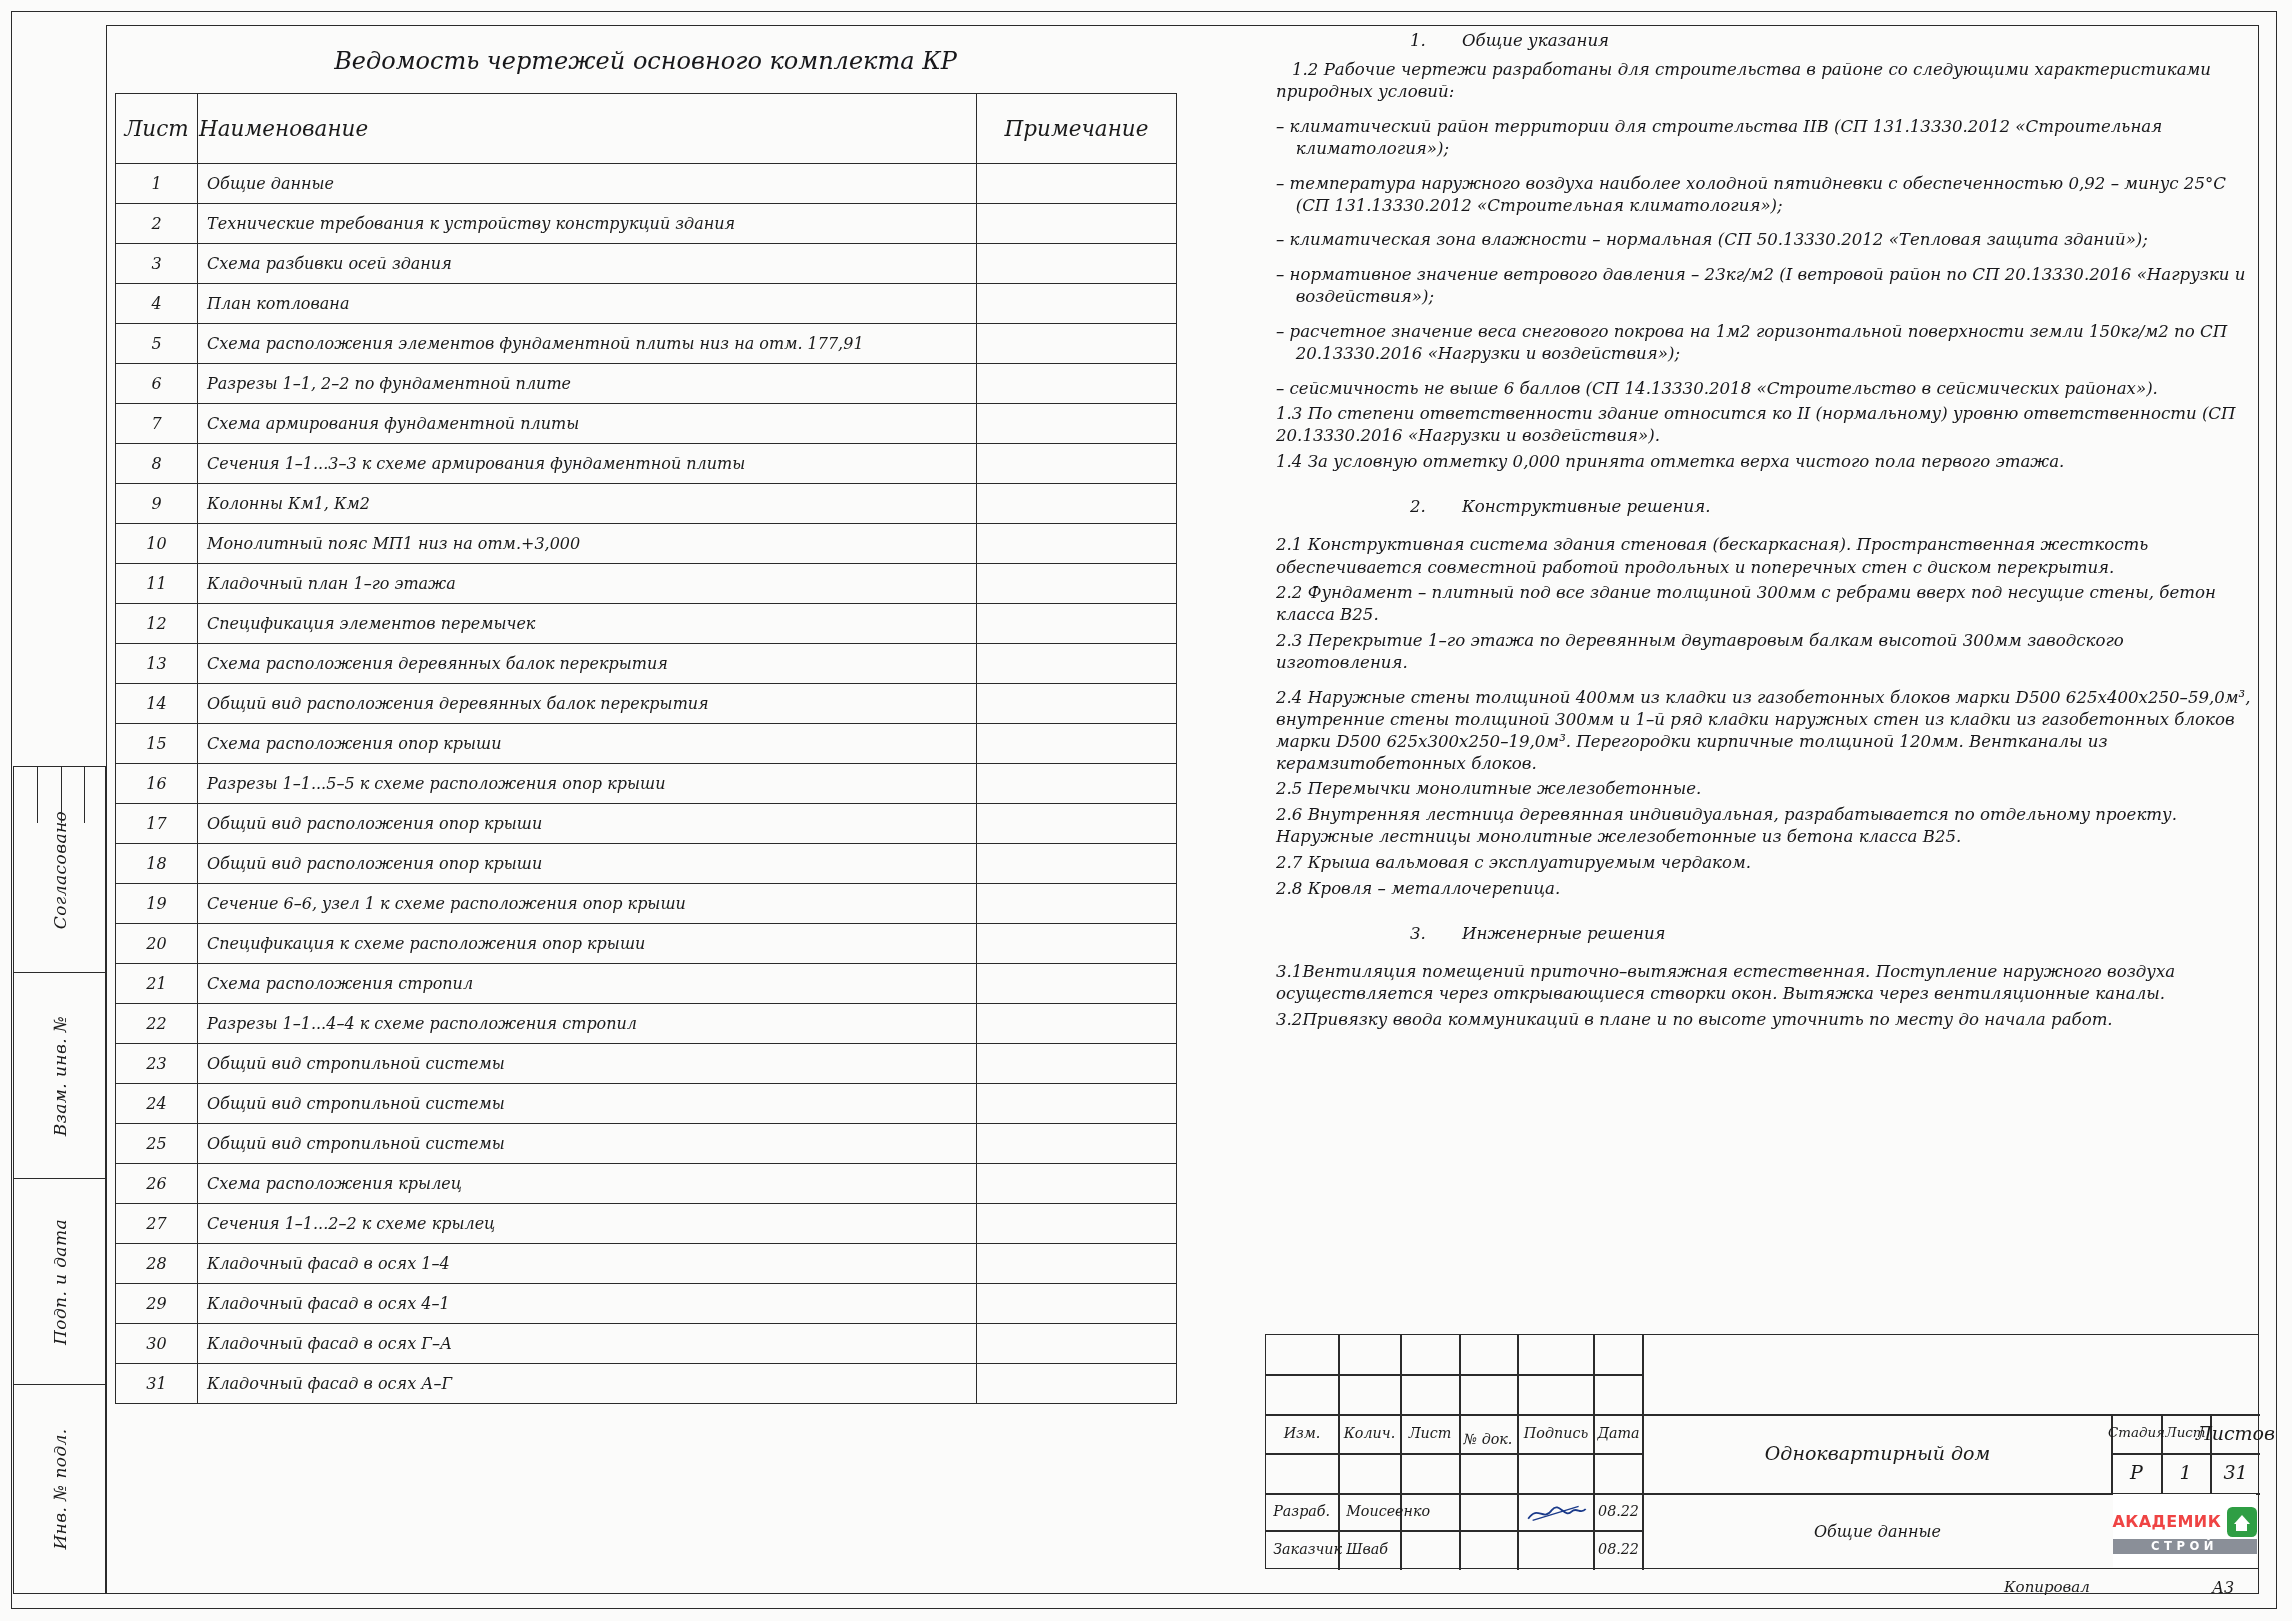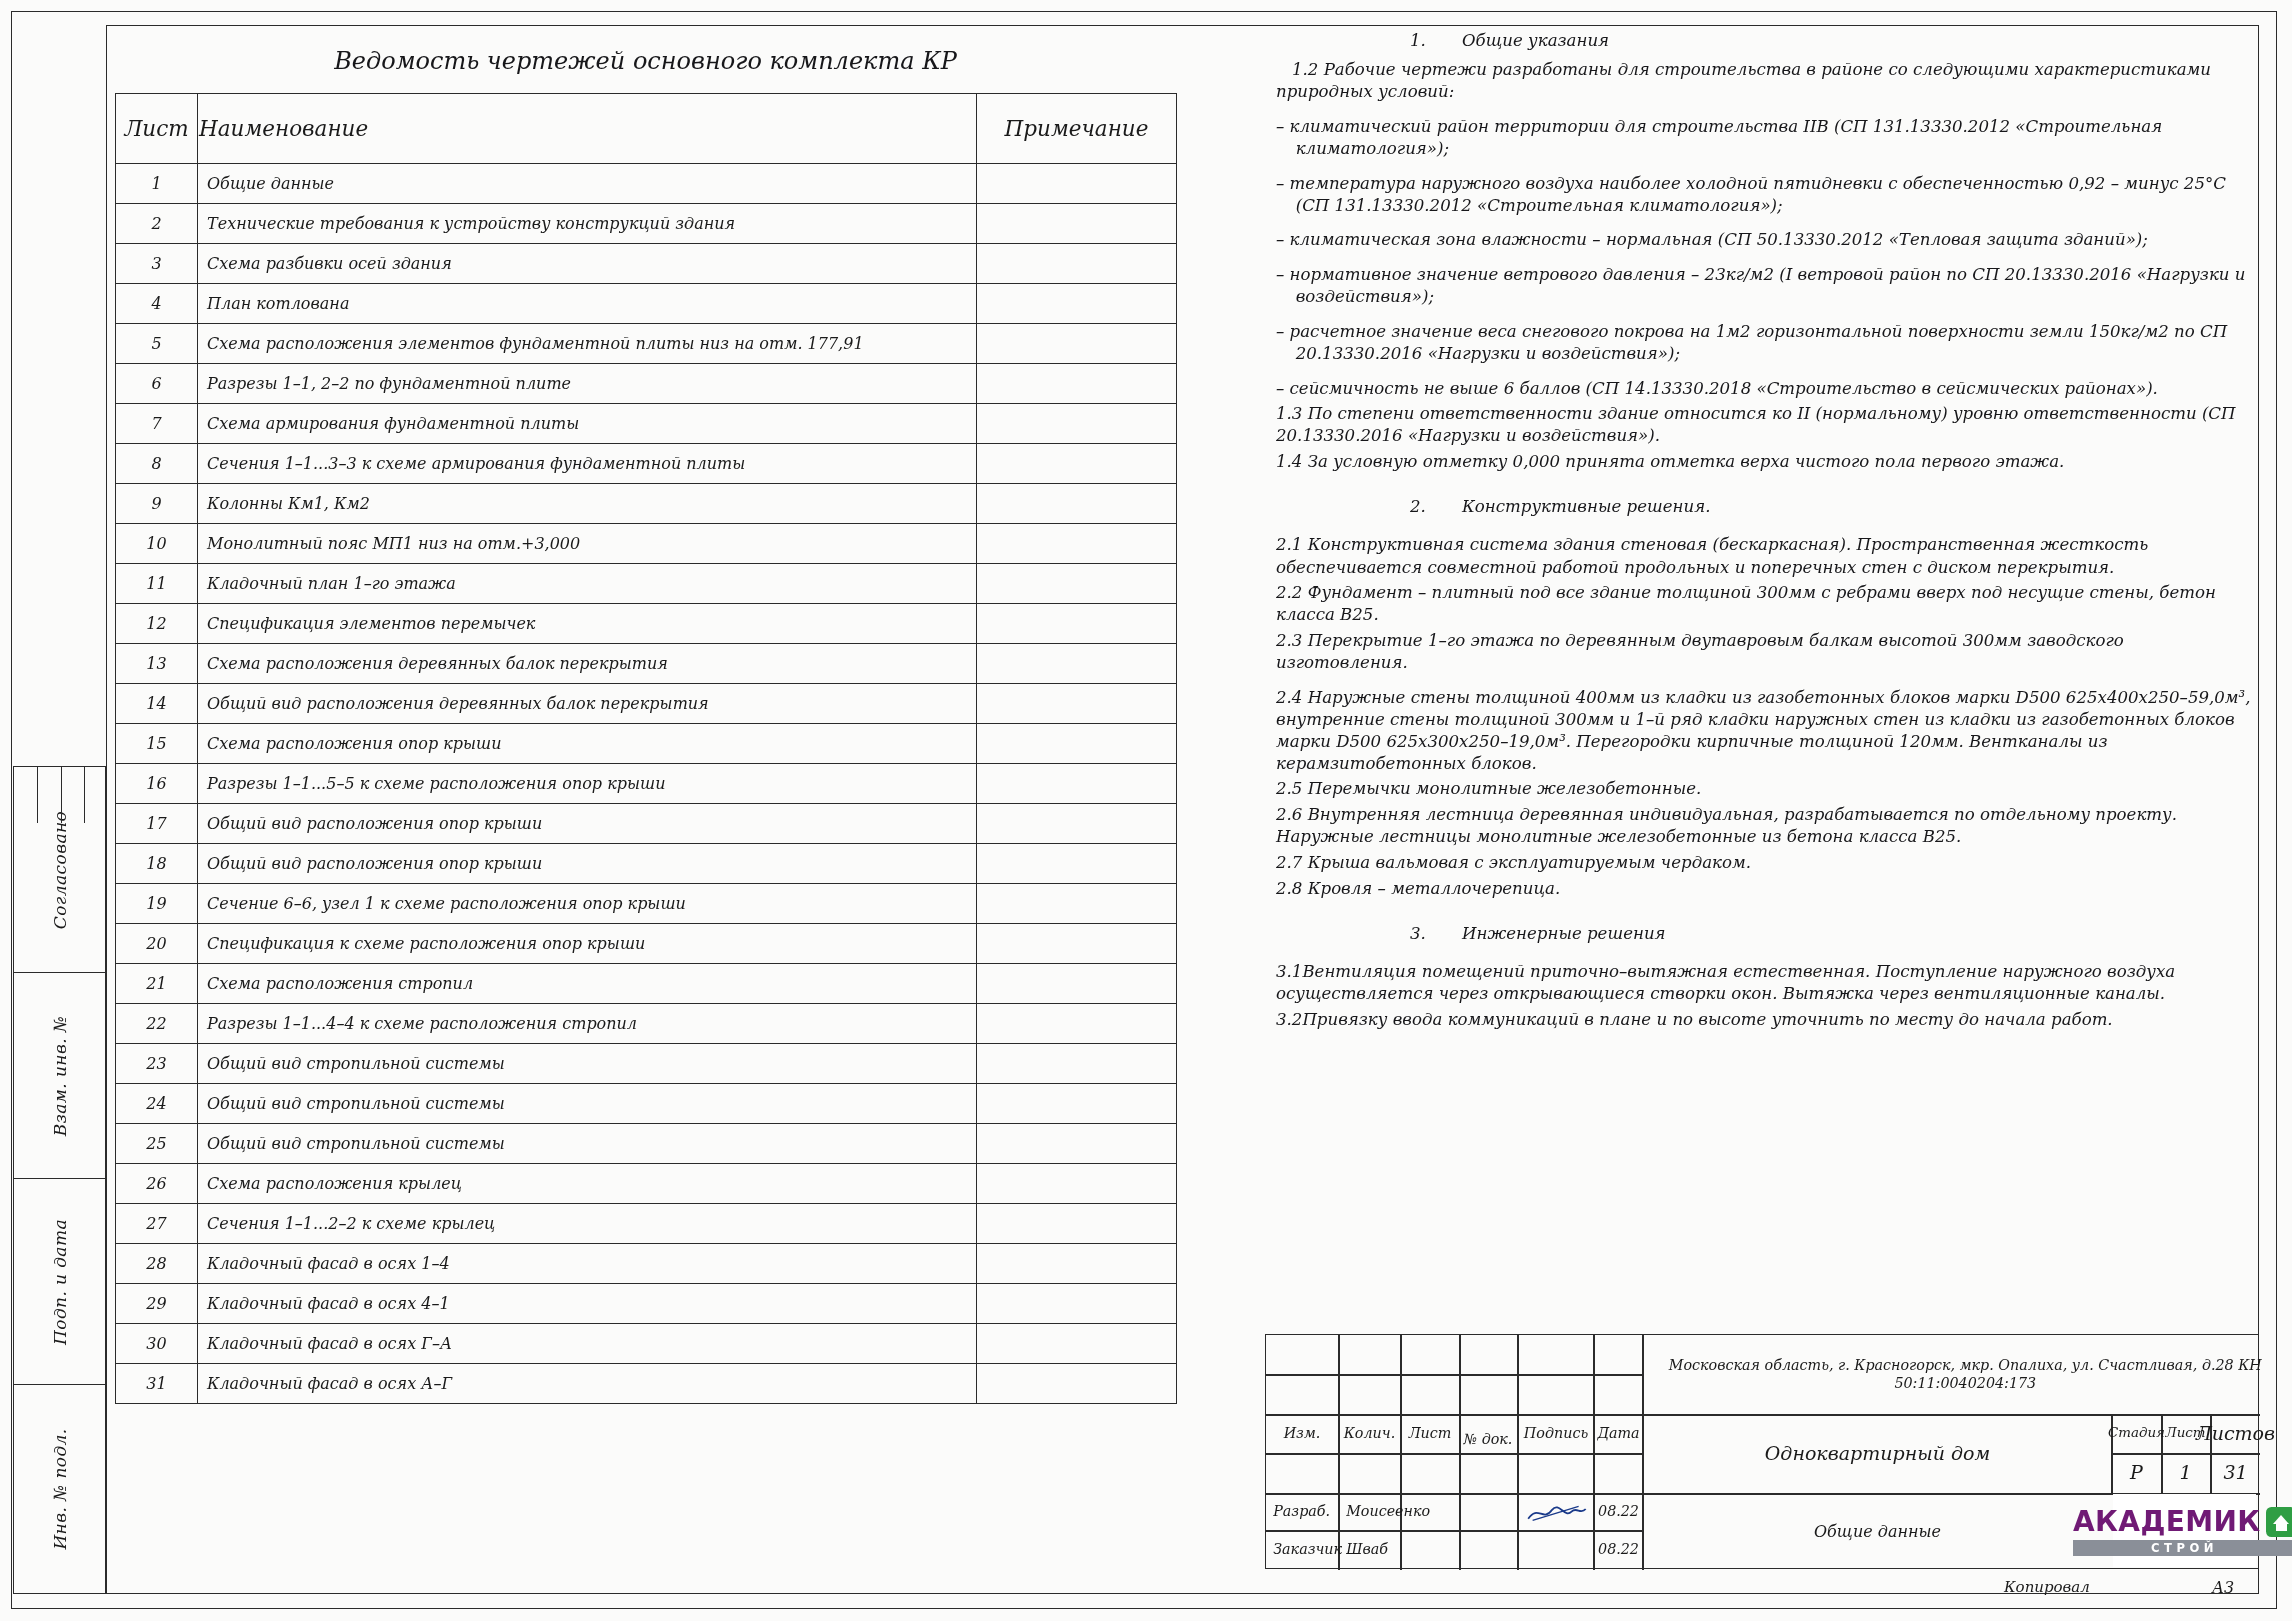--- a/index.html
+++ b/index.html
@@ -125,21 +125,21 @@
   .tb-big { font-size:19px; }
 
   
   .logo-box {
     position:absolute; left:847px; top:159px; width:143px; height:73px;
     background:#ffffff;
     display:flex; align-items:center; justify-content:center;
   }
   .logo-text { font-family:"DejaVu Sans", sans-serif; font-style:normal; }
   .logo-akadem {
-    font-size:28px; font-weight:bold; color:#701a75; letter-spacing:0.4px;
+    font-size:16px; font-weight:bold; color:#ef4444; letter-spacing:0.4px;
   }
   .logo-stroy {
     font-size:11.6px; font-weight:bold; color:#ffffff; background:#8a8f98;
     letter-spacing:4.5px; text-align:center; padding:0.9px 0; margin-top:1.8px;
   }
   .logo-mark {
     width:30px; height:30px; background:#2f9e44; border-radius:5.4px;
     display:inline-block; position:relative; margin-left:5.4px;
   }
   .logo-mark:after{
@@ -437,21 +437,20 @@
         <path d="M3 20 C14 4, 20 24, 30 10 C38 0, 44 20, 52 12 C58 6, 62 16, 68 9" fill="none" stroke="#1a3a8a" stroke-width="2"></path>
         <path d="M8 22 L60 6" fill="none" stroke="#1a3a8a" stroke-width="1.4"></path>
       </svg>
     </div>
     <div class="tb-cell" style="left:329px;top:158px;width:47px;height:38px;">08.22</div>
 
     <div class="tb-cell left" style="left:0;top:195px;width:72px;height:39px;">Заказчик</div>
     <div class="tb-cell left" style="left:73px;top:195px;width:119px;height:39px;">Шваб</div>
     <div class="tb-cell" style="left:329px;top:195px;width:47px;height:39px;">08.22</div>
 
-    <div class="tb-cell" style="left:378px;top:0;width:614px;height:79px;padding:0 14.3px;text-align:center;">Московская область, г. Красногорск, мкр. Опалиха, ул. Счастливая, д.28 КН 50:11:0040204:173</div>
     <div class="tb-cell tb-big" style="left:378px;top:79px;width:467px;height:79px;">Одноквартирный дом</div>
     <div class="tb-cell" style="left:378px;top:158px;width:467px;height:77px;font-size:16px;">Общие данные</div>
 
     <div class="tb-cell" style="left:847px;top:79px;width:47px;height:39px;font-size:13.4px;">Стадия</div>
     <div class="tb-cell" style="left:896px;top:79px;width:47px;height:39px;font-size:13.4px;">Лист</div>
     <div class="tb-cell" style="left:946px;top:79px;width:47px;height:39px;font-size:19px;">Листов</div>
     <div class="tb-cell tb-big" style="left:847px;top:118px;width:47px;height:39px;">Р</div>
     <div class="tb-cell tb-big" style="left:896px;top:118px;width:47px;height:39px;">1</div>
     <div class="tb-cell tb-big" style="left:946px;top:118px;width:47px;height:39px;">31</div>
 

